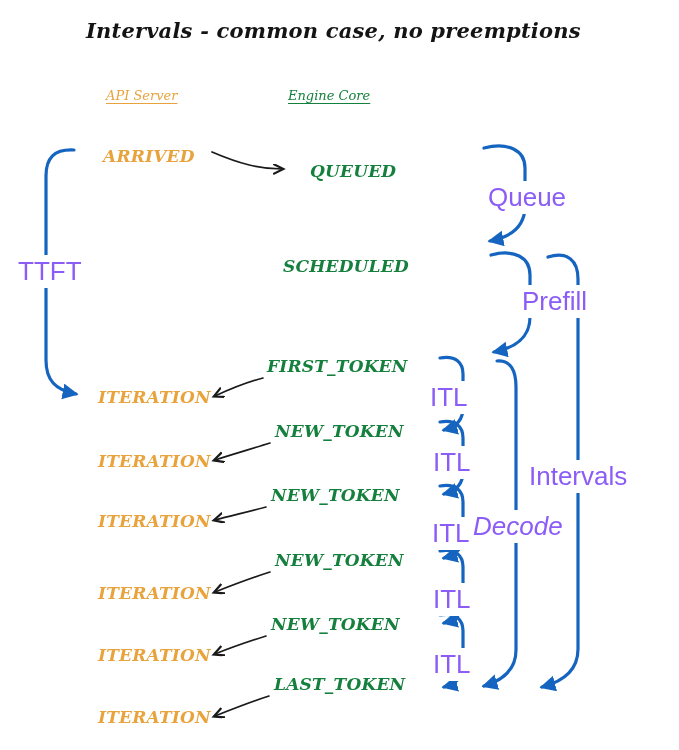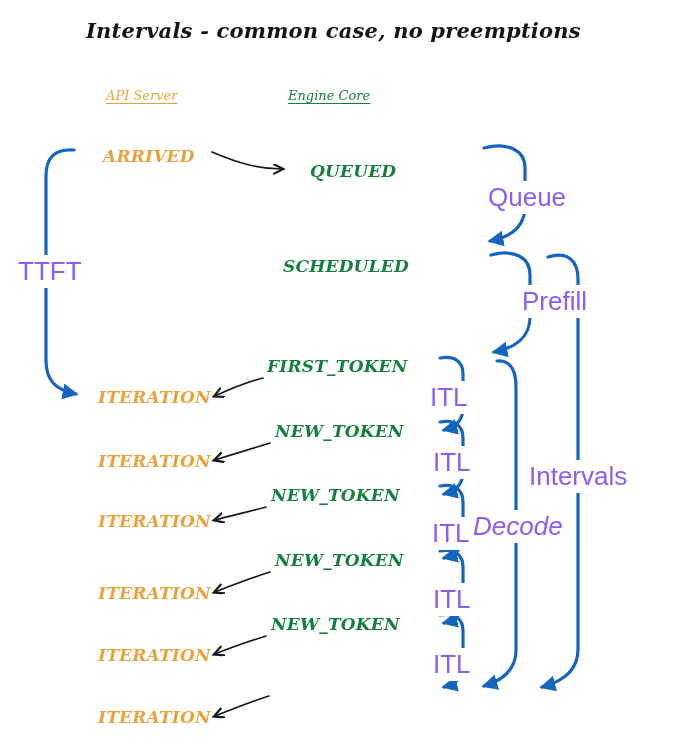--- a/index.html
+++ b/index.html
@@ -65,20 +65,21 @@
   <div class="lbl ev api" style="left:98px;top:645px;">ITERATION</div>
   <div class="lbl ev api" style="left:98px;top:707px;">ITERATION</div>
 
   <div class="lbl ev core" style="left:310px;top:161px;">QUEUED</div>
   <div class="lbl ev core" style="left:267px;top:356px;">FIRST_TOKEN</div>
   <div class="lbl ev core" style="left:283px;top:256px;">SCHEDULED</div>
   <div class="lbl ev core" style="left:275px;top:421px;">NEW_TOKEN</div>
   <div class="lbl ev core" style="left:271px;top:485px;">NEW_TOKEN</div>
   <div class="lbl ev core" style="left:275px;top:550px;">NEW_TOKEN</div>
   <div class="lbl ev core" style="left:271px;top:614px;">NEW_TOKEN</div>
+  <div class="lbl ev core" style="left:274px;top:674px;">LAST_TOKEN</div>
 
   <div class="lbl blue-label" style="left:16px;top:255px;">TTFT</div>
   <div class="lbl blue-label" style="left:486px;top:181px;">Queue</div>
   <div class="lbl blue-label" style="left:480px;top:285px;margin-left:40px;">Prefill</div>
   <div class="lbl blue-label" style="left:428px;top:381px;">ITL</div>
   <div class="lbl blue-label" style="left:431px;top:446px;">ITL</div>
   <div class="lbl blue-label" style="left:430px;top:517px;">ITL</div>
   <div class="lbl blue-label" style="left:431px;top:583px;">ITL</div>
   <div class="lbl blue-label" style="left:431px;top:648px;">ITL</div>
   <div class="lbl blue-label" style="left:471px;top:510px;font-style:italic;">Decode</div>

